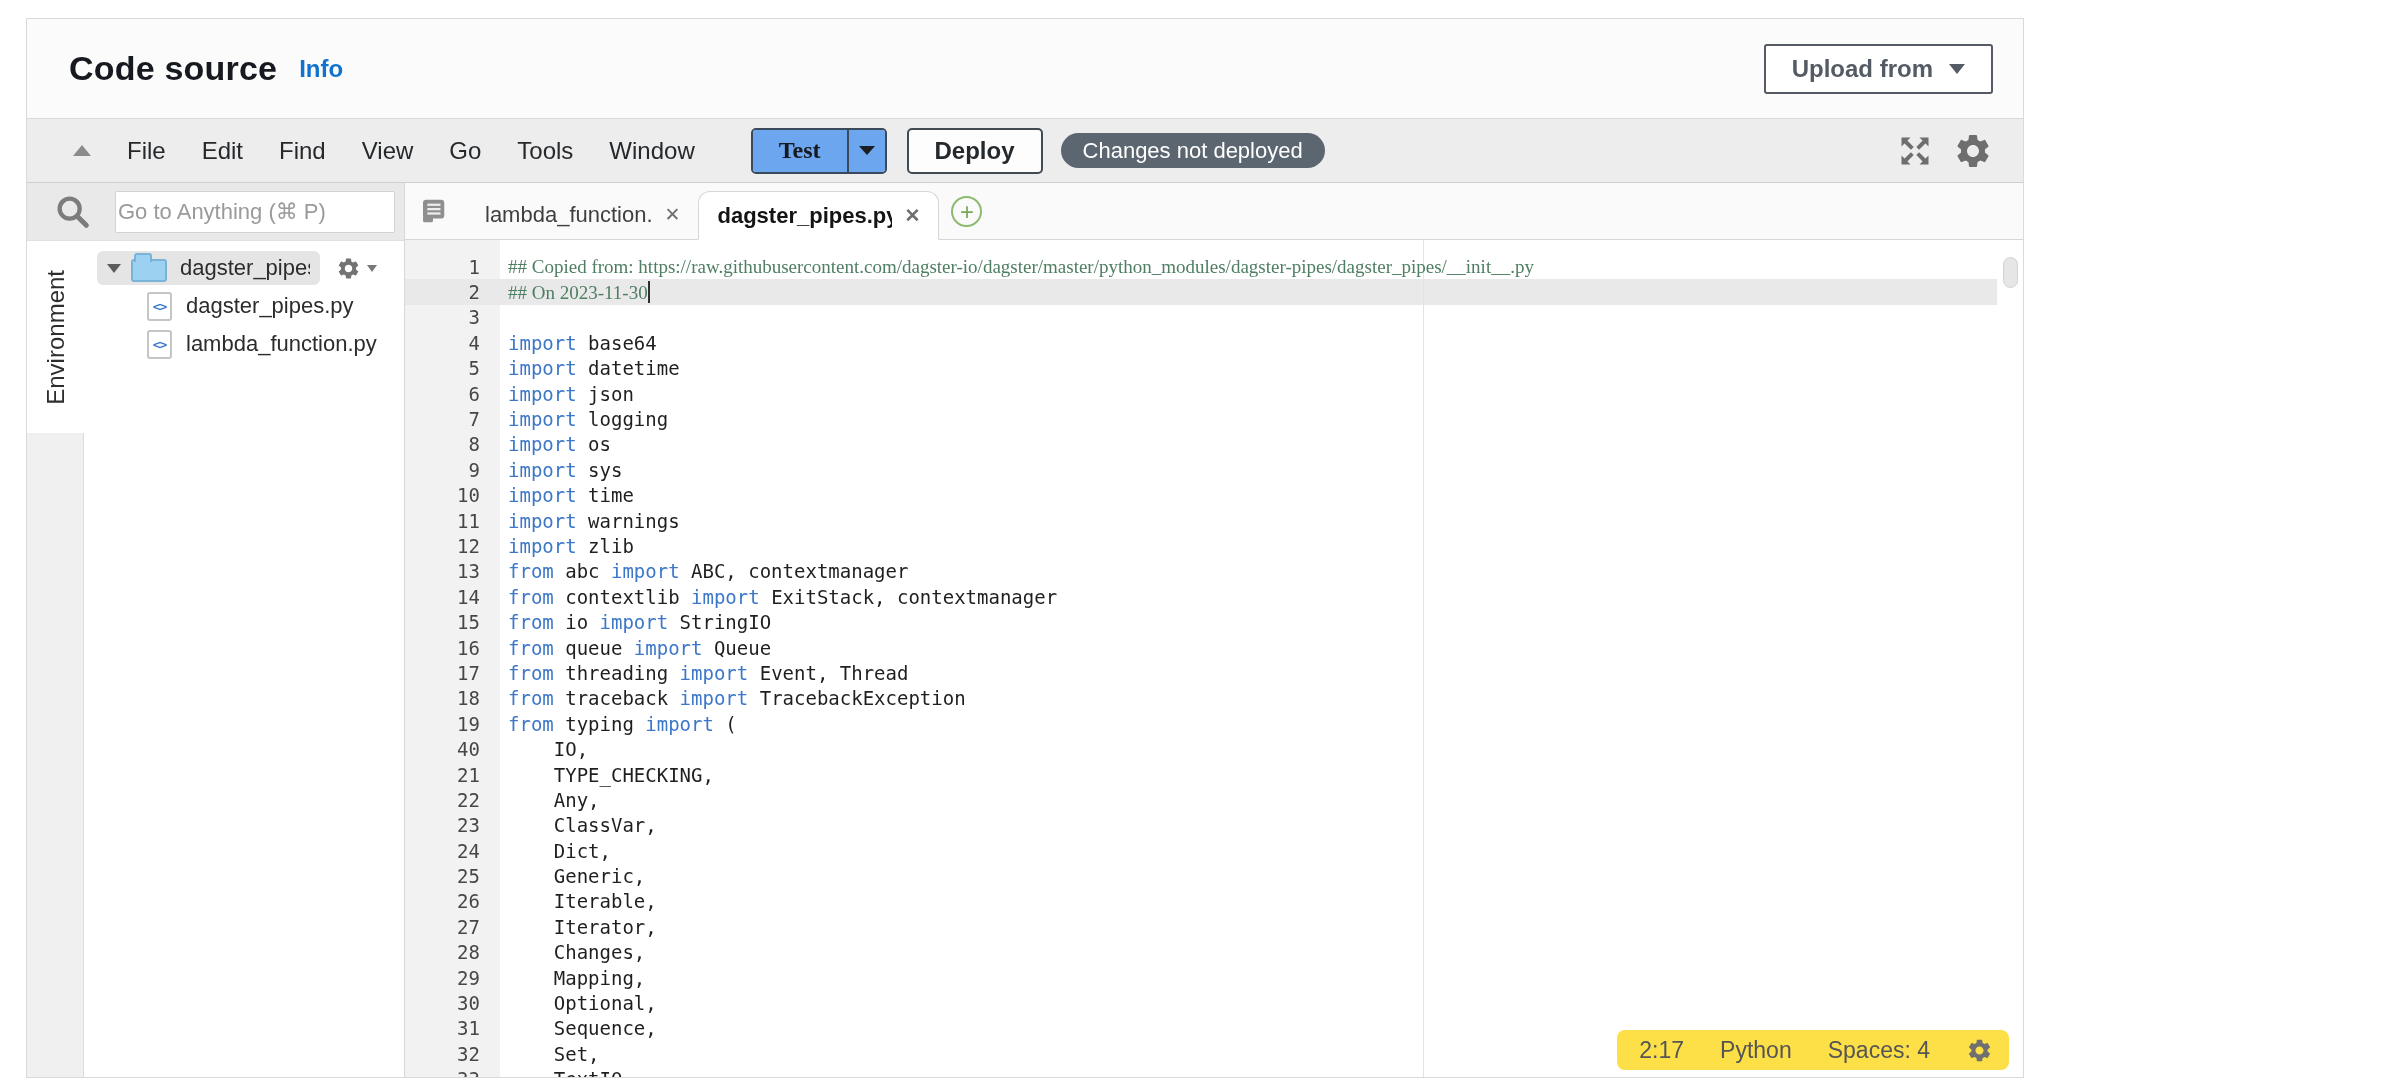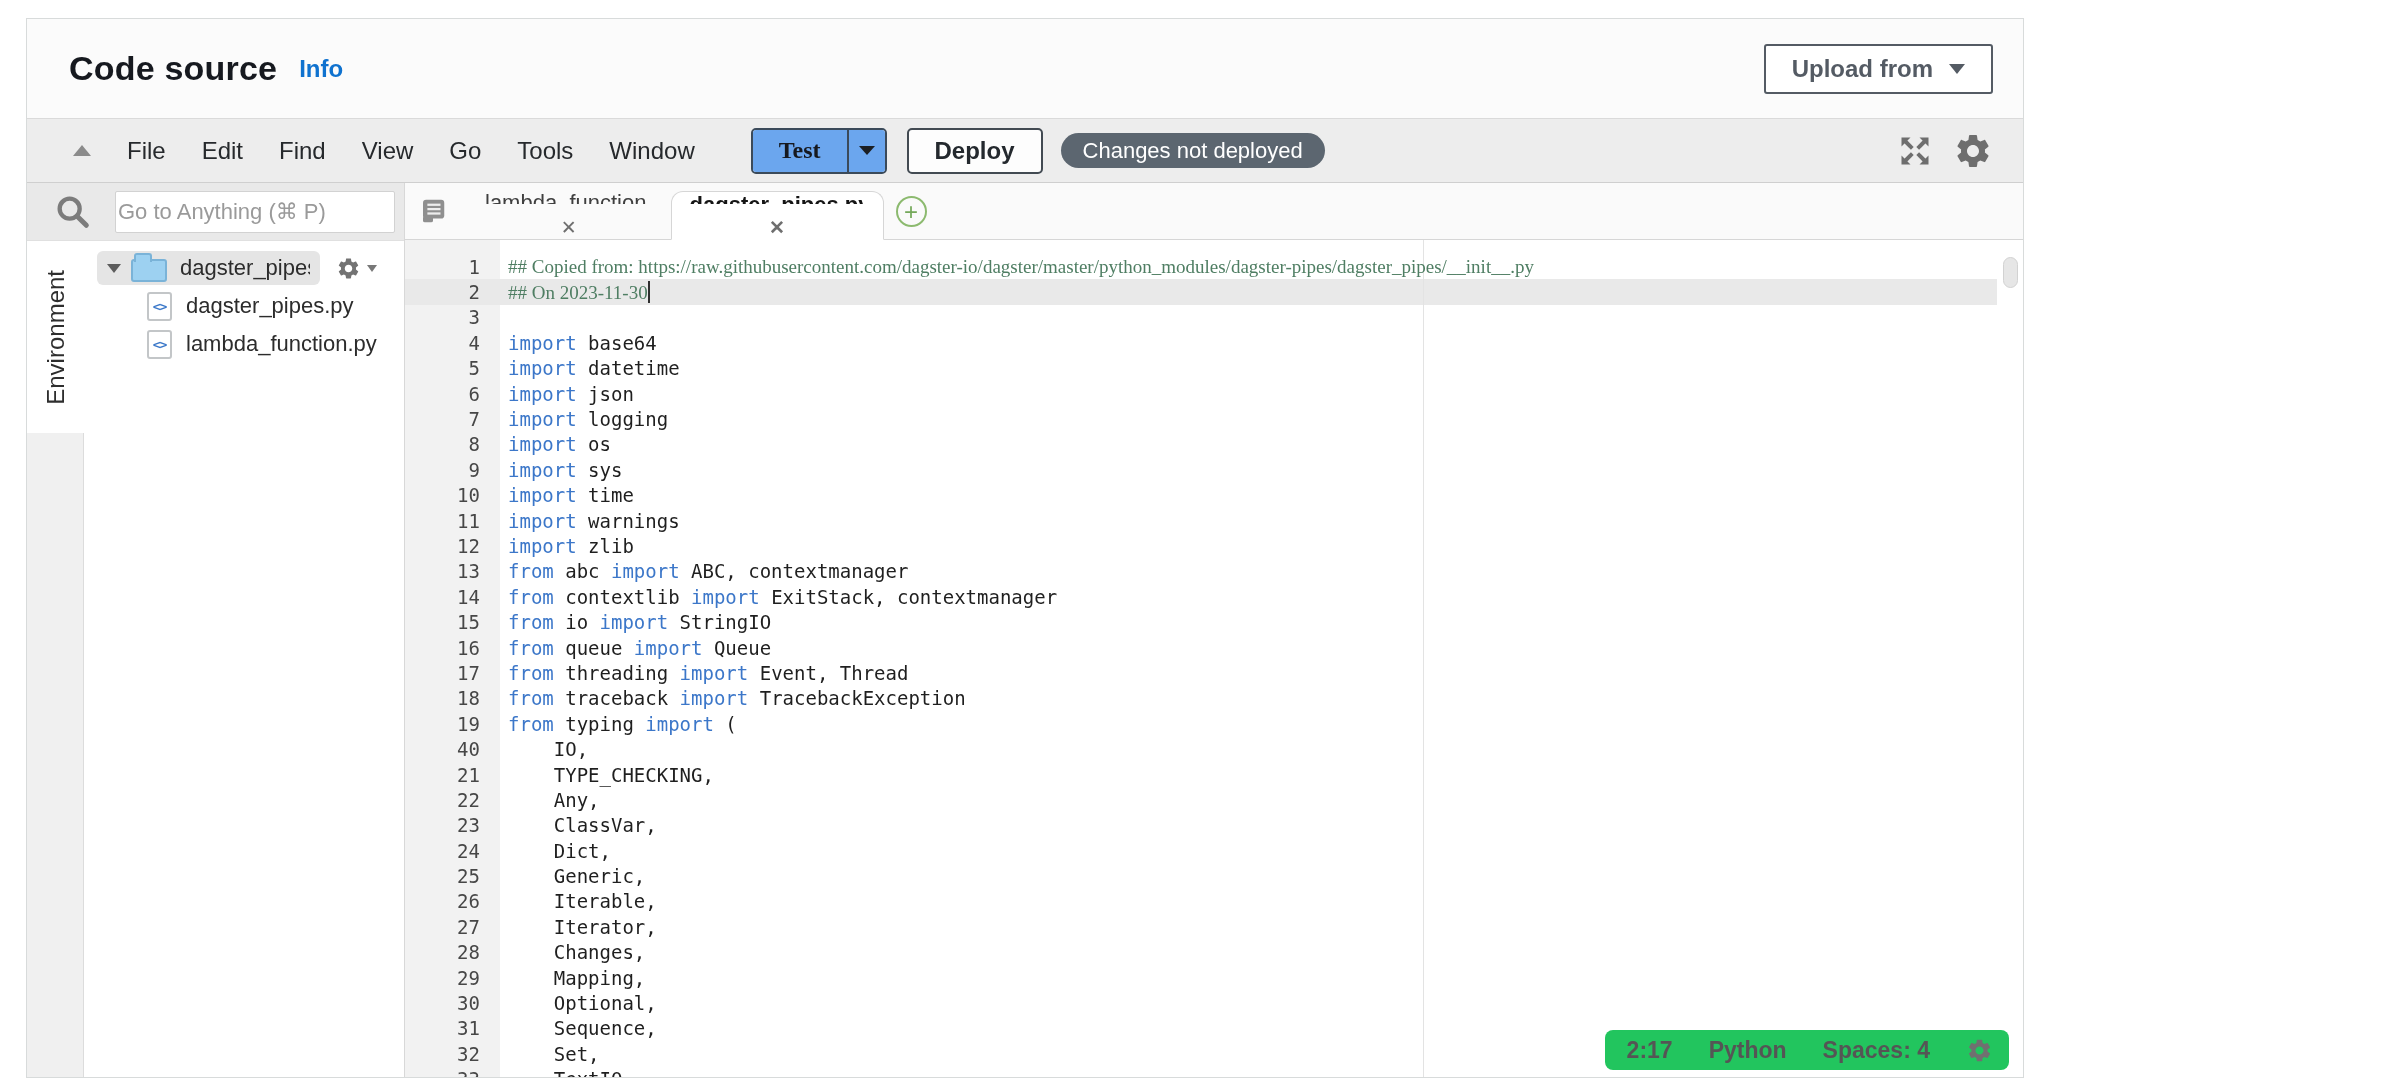--- a/index.html
+++ b/index.html
@@ -82,21 +82,21 @@
             font-family:"DejaVu Sans Mono",monospace; font-size:13px; font-weight:bold;
             color:#3b78c9; letter-spacing:-1px; }
 
   
   .editor-pane { flex:1; border-left:1px solid #d8d8d8; display:flex; flex-direction:column;
                  position:relative; background:#fff; }
   .tab-strip { height:57px; background:#fafafa; border-bottom:1px solid #d6d6d6; display:flex;
                align-items:flex-end; padding-left:12px; flex:0 0 auto; }
   .list-icon { align-self:center; margin-right:18px; cursor:pointer; }
   .tab { height:49px; display:flex; align-items:center; padding:0 18px; font-size:22px;
-         color:#3f3f3f; gap:12px; cursor:pointer; border-radius:12px 12px 0 0;flex-direction:column; }
+         color:#3f3f3f; gap:12px; cursor:pointer; border-radius:12px 12px 0 0; }
   .tab .tab-label { max-width:175px; overflow:hidden; white-space:nowrap; }
   .tab.active { background:#fff; border:1px solid #d6d6d6; border-bottom:1px solid #fff;
                 margin-bottom:-1px; font-weight:bold; color:#141414; }
   .tab-close { font-size:19px; color:#6f6f6f; cursor:pointer; }
   .tab-plus { align-self:center; width:31px; height:31px; margin-left:12px; border:2px solid #8cba6f;
               border-radius:50%; color:#74a85a; font-size:24px; line-height:27px; text-align:center;
               cursor:pointer; flex:0 0 auto; }
 
   .editor { position:relative; flex:1; overflow:hidden; background:#fff; cursor:text; }
   .gutter-bg { position:absolute; left:0; top:0; bottom:0; width:95px; background:#f2f2f2; z-index:0; }
@@ -107,23 +107,23 @@
   .line { display:flex; height:25.4px; align-items:center; }
   .ln { width:95px; padding-right:20px; text-align:right; color:#474747; flex:0 0 auto; }
   .lt { padding-left:8px; white-space:pre; color:#1f1f1f; }
   .tok-k { color:var(--kw,#3c77c9); }
   .tok-c { color:var(--comment,#4f7e63);font-family:Liberation Serif, serif; }
   .cursor { display:inline-block; width:2px; height:22px; background:#2f2f2f; vertical-align:-4px; }
 
   .scroll-thumb { position:absolute; right:5px; top:17px; width:15px; height:31px; background:#e6e6e6;
                   border:1px solid #d2d2d2; border-radius:8px; z-index:4; cursor:pointer; }
 
-  .status-pill { position:absolute; right:14px; bottom:7px; height:40px; background:#22c55e;
+  .status-pill { position:absolute; right:14px; bottom:7px; height:40px; background:#fde047;
                  border-radius:8px; display:flex; align-items:center; gap:36px; padding:0 16px 0 22px;
-                 z-index:5; font-size:23px; font-weight:bold; color:#555; }
+                 z-index:5; font-size:23px; font-weight:normal; color:#555; }
   .status-pill svg { cursor:pointer; }
 </style>
 </head>
 <body>
 
 <div class="panel">
 
   <div class="hdr">
     <span class="hdr-title">Code source</span>
     <span class="hdr-info">Info</span>

